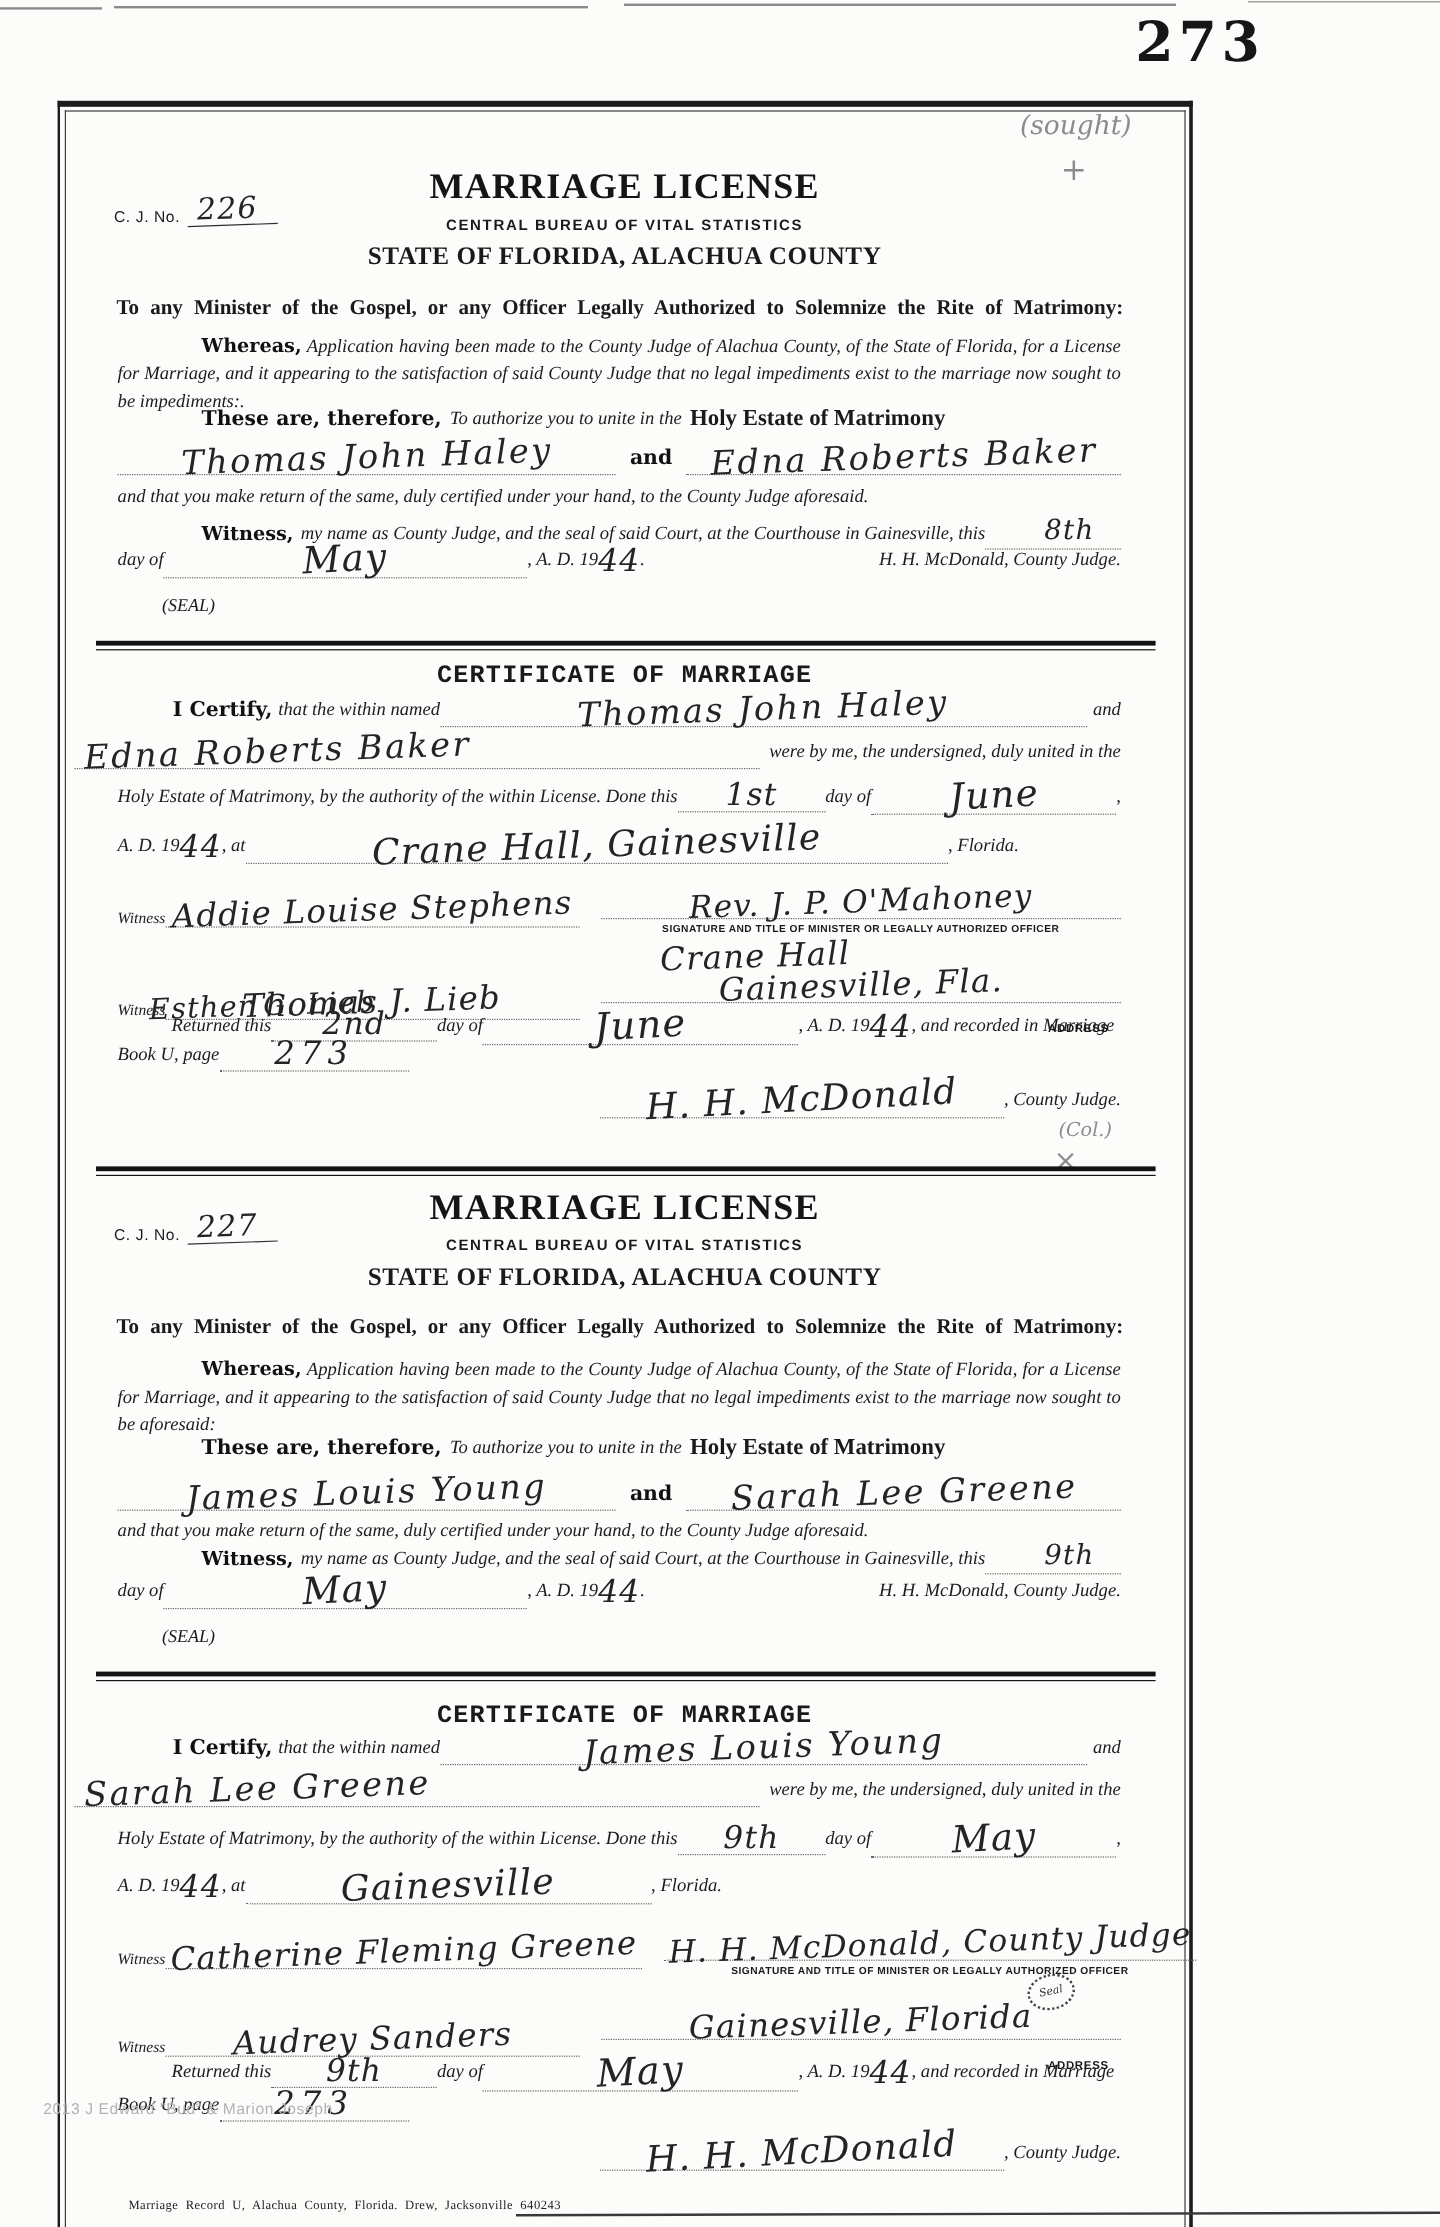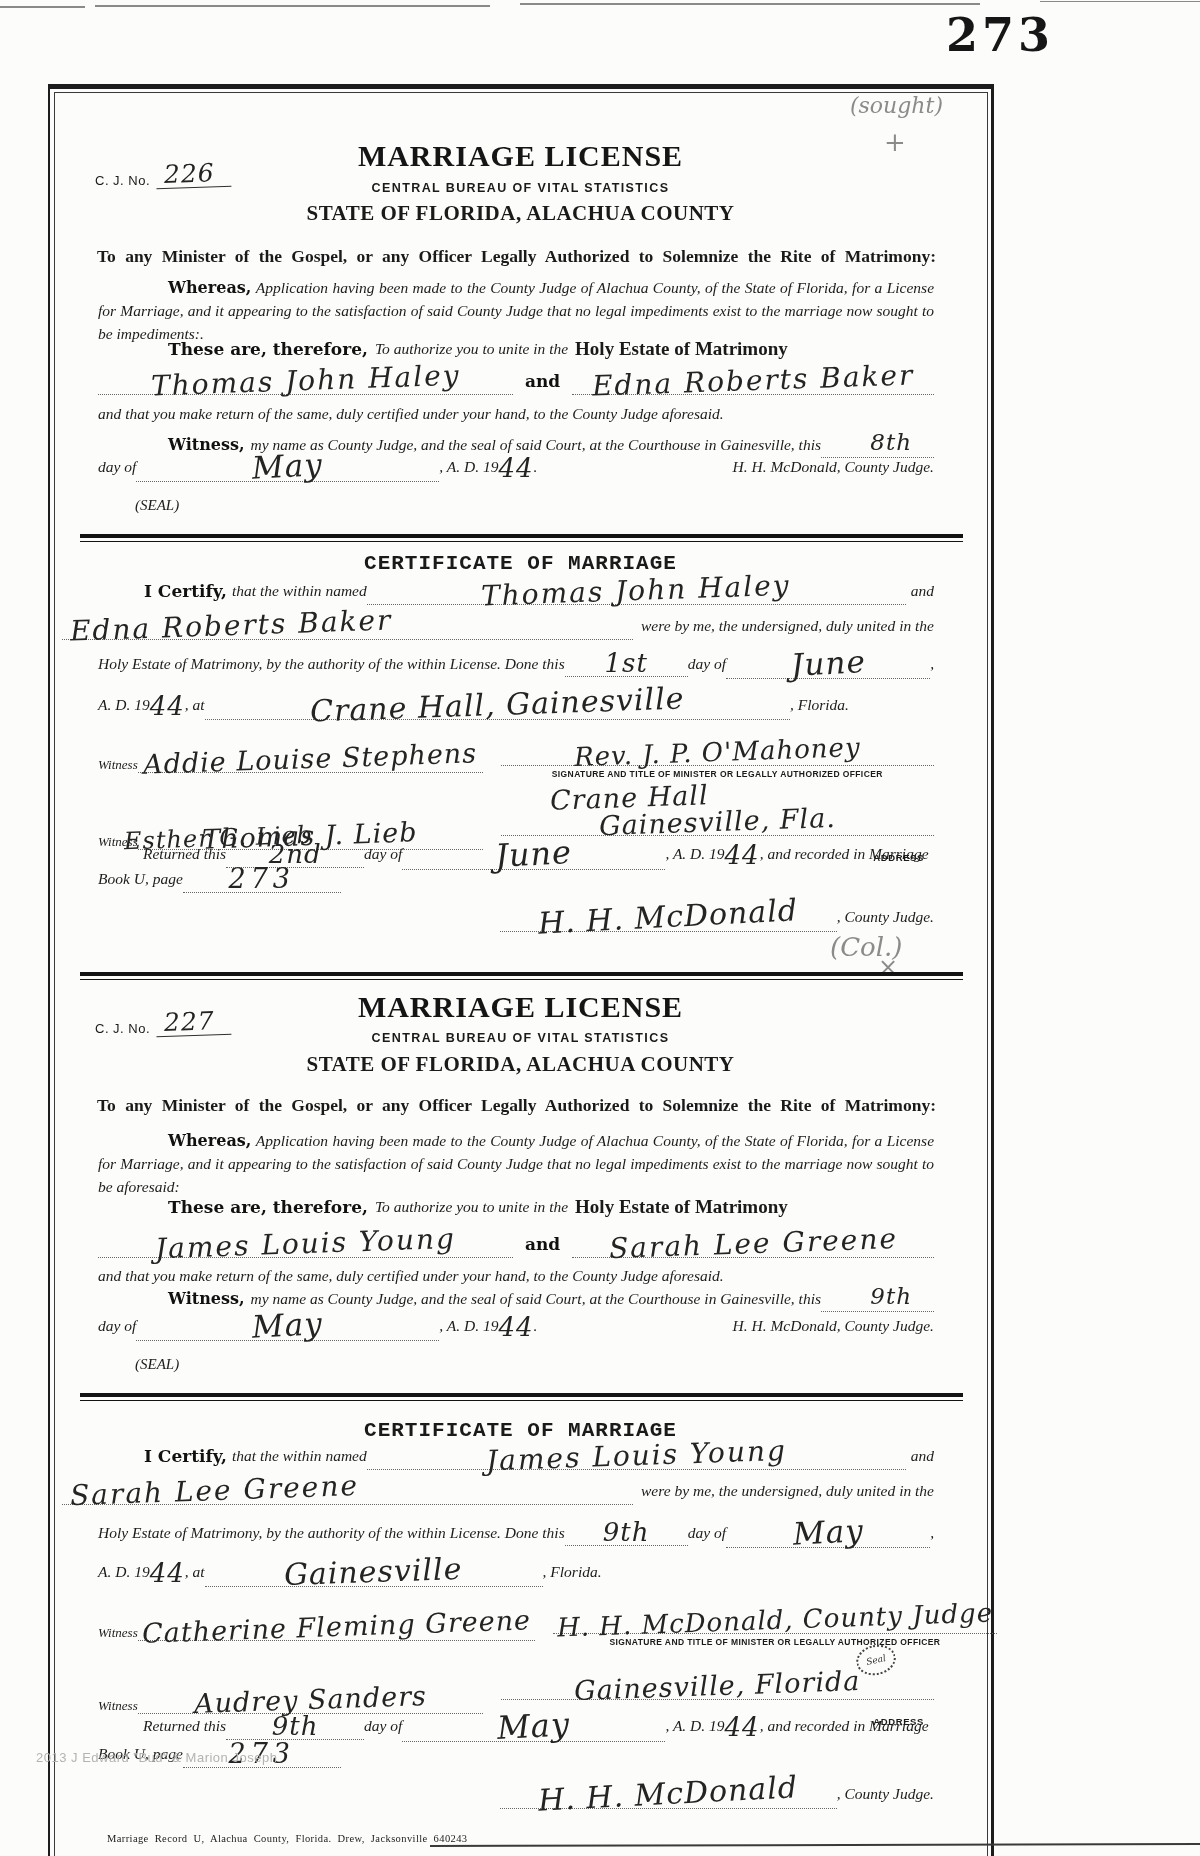--- a/index.html
+++ b/index.html
@@ -189,21 +189,21 @@
     <div class="r" style="top:776px;">
       <span class="it">Book U, page</span>
       <div class="fill" style="width:150px;"><span class="hw" style="font-size:27px;letter-spacing:5px;">273</span></div>
     </div>
 
     <div class="r" style="top:813px;left:450px;">
       <div class="fill grow"><span class="hw tilt2" style="font-size:30px;">H. H. McDonald</span></div>
       <span class="it">, County Judge.</span>
     </div>
 
-    <div class="pencil abs" style="left:780px;top:843px;font-size:26px;">(Col.)</div>
+    <div class="pencil abs" style="left:832px;top:843px;font-size:16px;">(Col.)</div>
     <div class="pencil abs" style="left:828px;top:864px;font-size:24px;">×</div>
 
     <div class="divider" style="top:883px;"></div>
 
     <div class="center title" style="top:901px;">MARRIAGE LICENSE</div>
 
     <div class="abs" style="left:45px;top:920px;display:flex;align-items:flex-end;">
       <span class="cj-label">C. J. No.</span>
       <span class="hw cj-val tilt1" style="font-size:25px;margin-left:6px;">227</span>
     </div>

